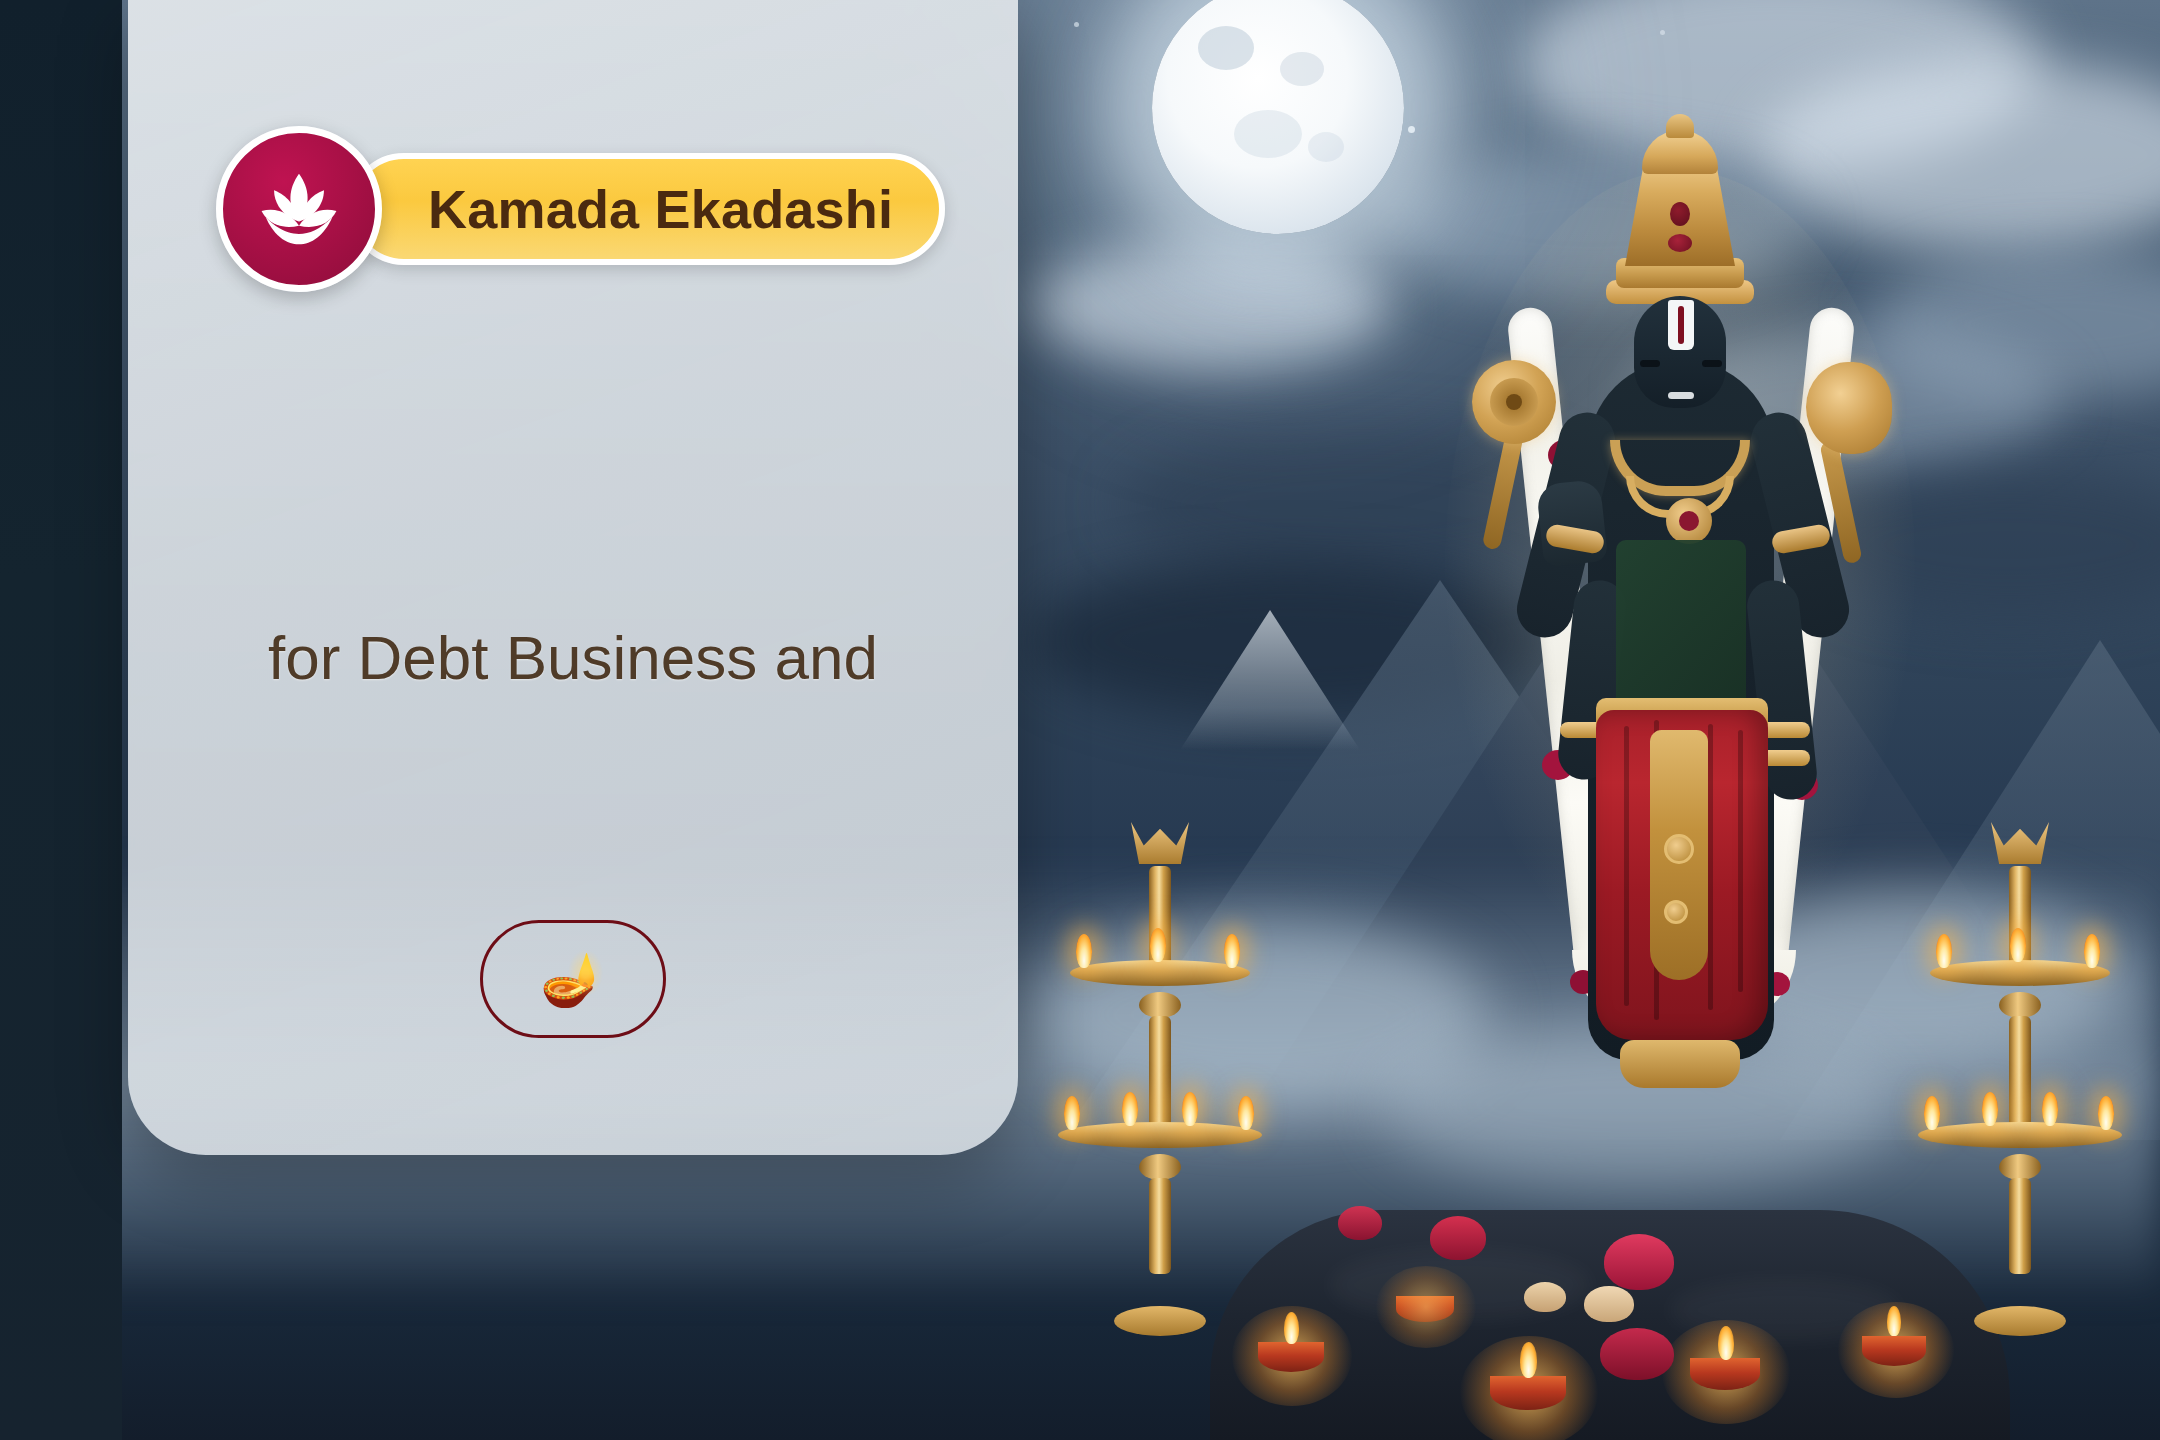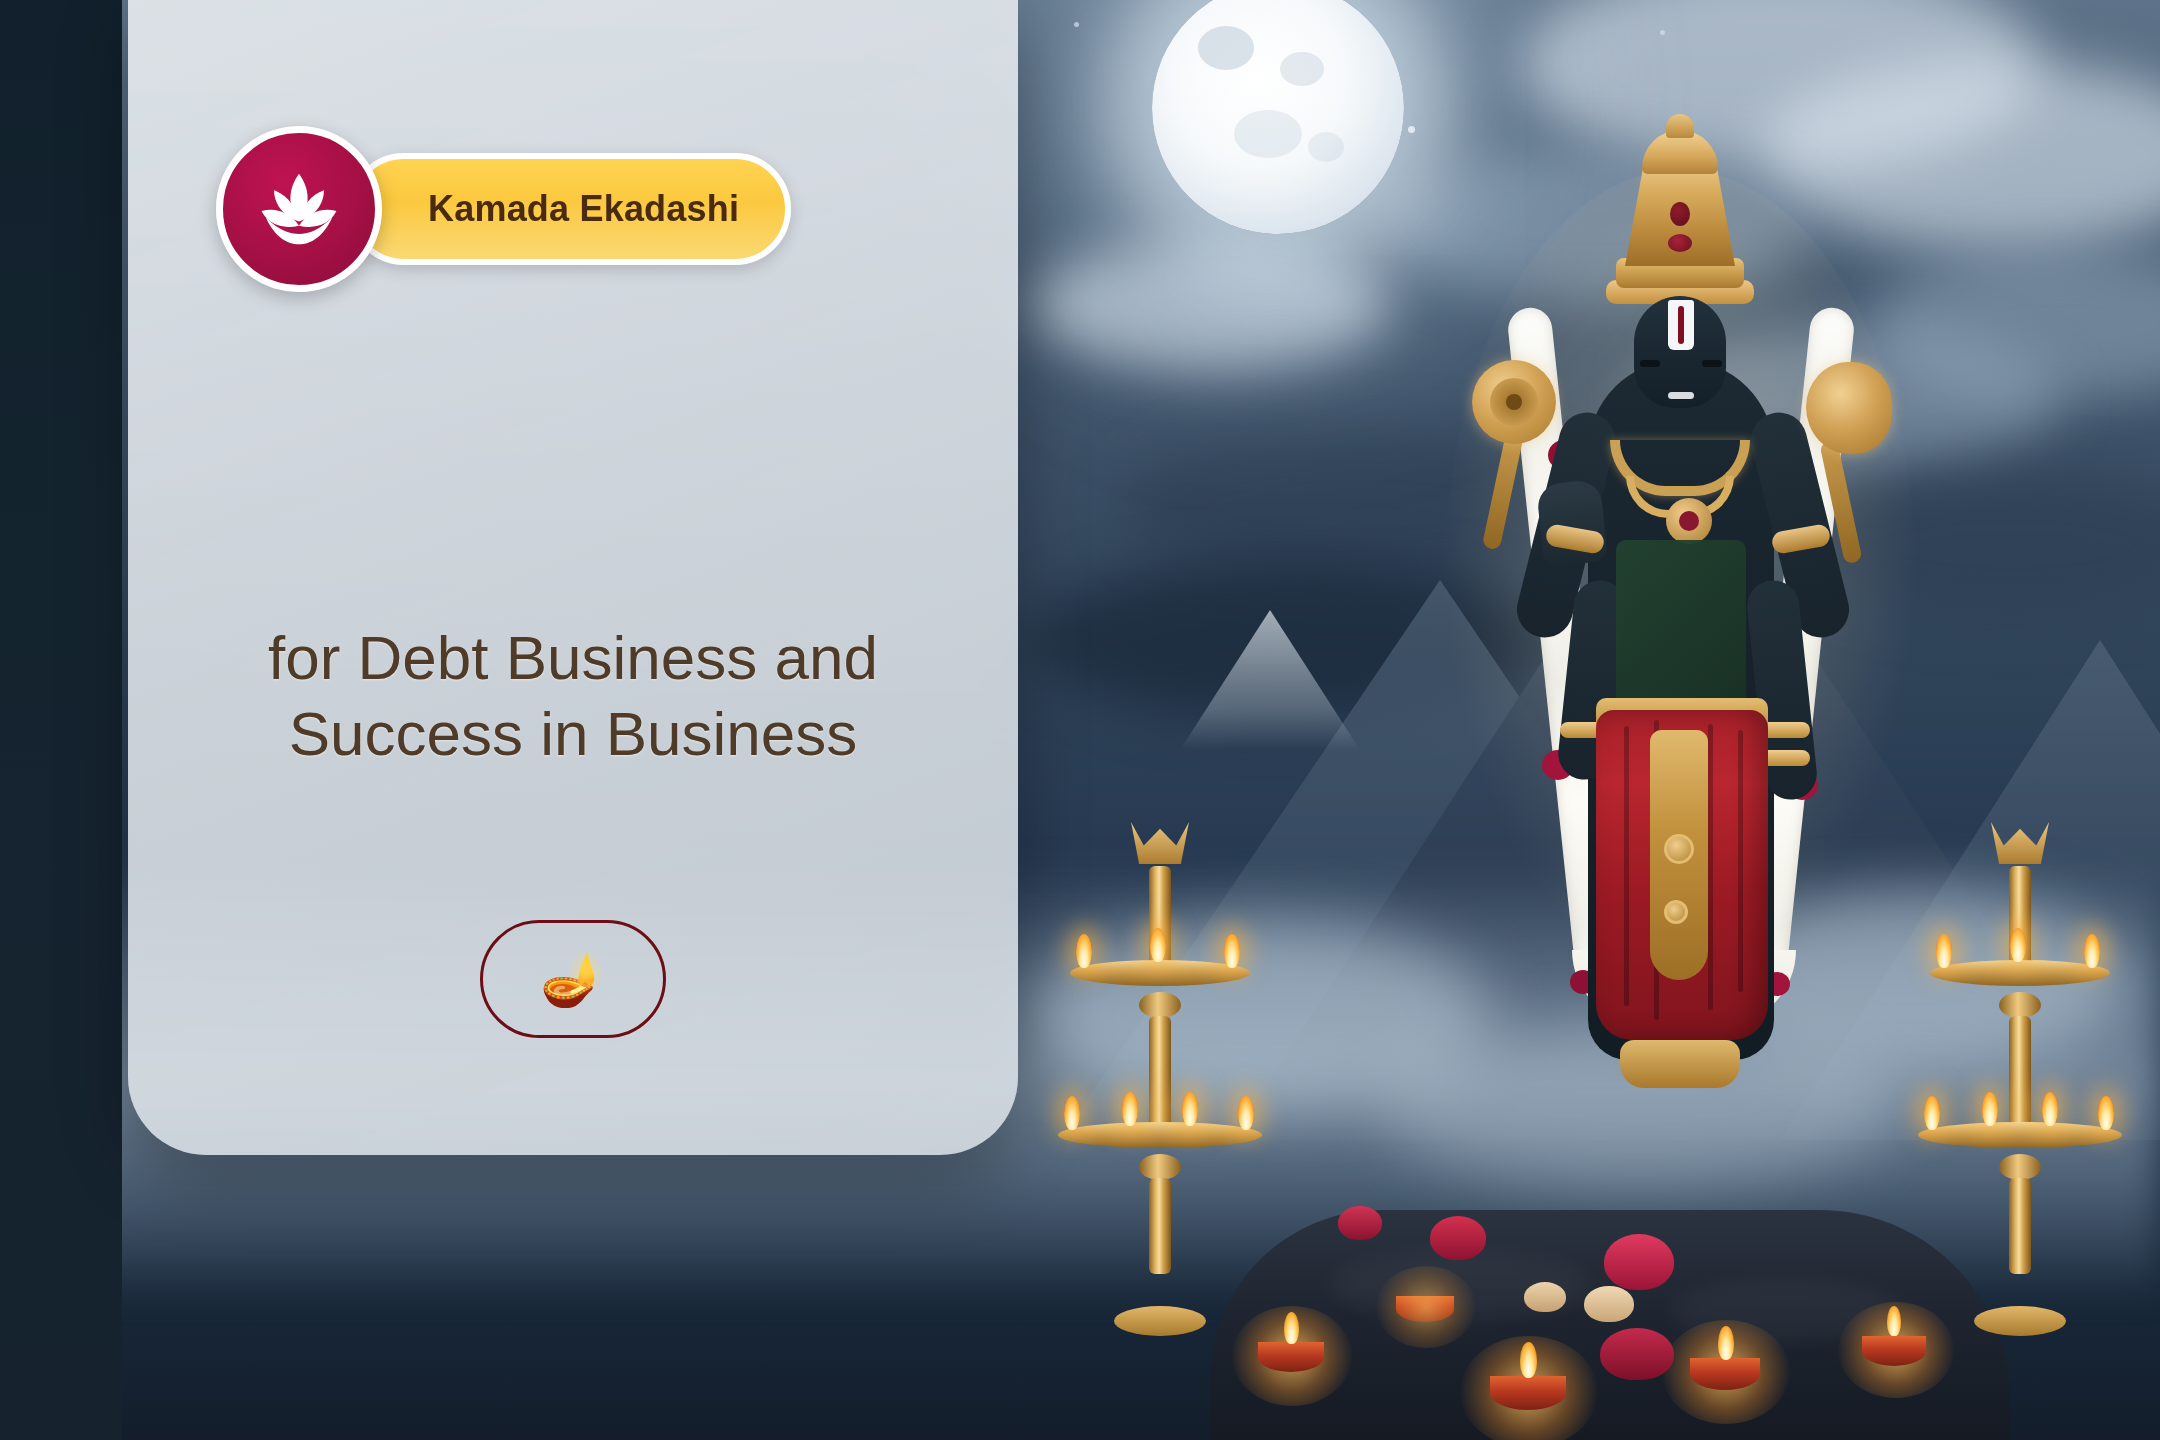--- a/index.html
+++ b/index.html
@@ -313,21 +313,21 @@
     margin-left:-34px;
     height:112px;
     padding:0 46px 0 74px;
     display:flex; align-items:center;
     border-radius:56px;
     background:linear-gradient(180deg,#ffd352 0%,#fbc93f 42%,#fad873 100%);
     border:6px solid #ffffff;
     box-shadow:0 5px 16px rgba(0,0,0,.16);
   }
   .badge-text {
-    font-size:36px; font-weight:700; letter-spacing:.2px;
+    font-size:54px; font-weight:700; letter-spacing:.2px;
     color:#4a2a10; white-space:nowrap;
     font-family:"Liberation Sans", sans-serif;
   }
 
   
   .heading {
     position:absolute; left:0; right:0; top:415px;
     text-align:center; padding:0 46px;
   }
   .heading .hline {
@@ -575,21 +575,20 @@
           </svg>
         </div>
         <div class="badge-pill">
           <span class="badge-text">Kamada Ekadashi</span>
         </div>
       </div>
 
 
       <div class="subheading">
         <span class="sline">for Debt Business and</span>
-        <span class="sline">Success in Business</span>
       </div>
 
       <div class="cta-wrap">
         <button class="cta">
           <span class="cta-emoji">🪔</span>
         </button>
       </div>
 
     </div>
   </div>

